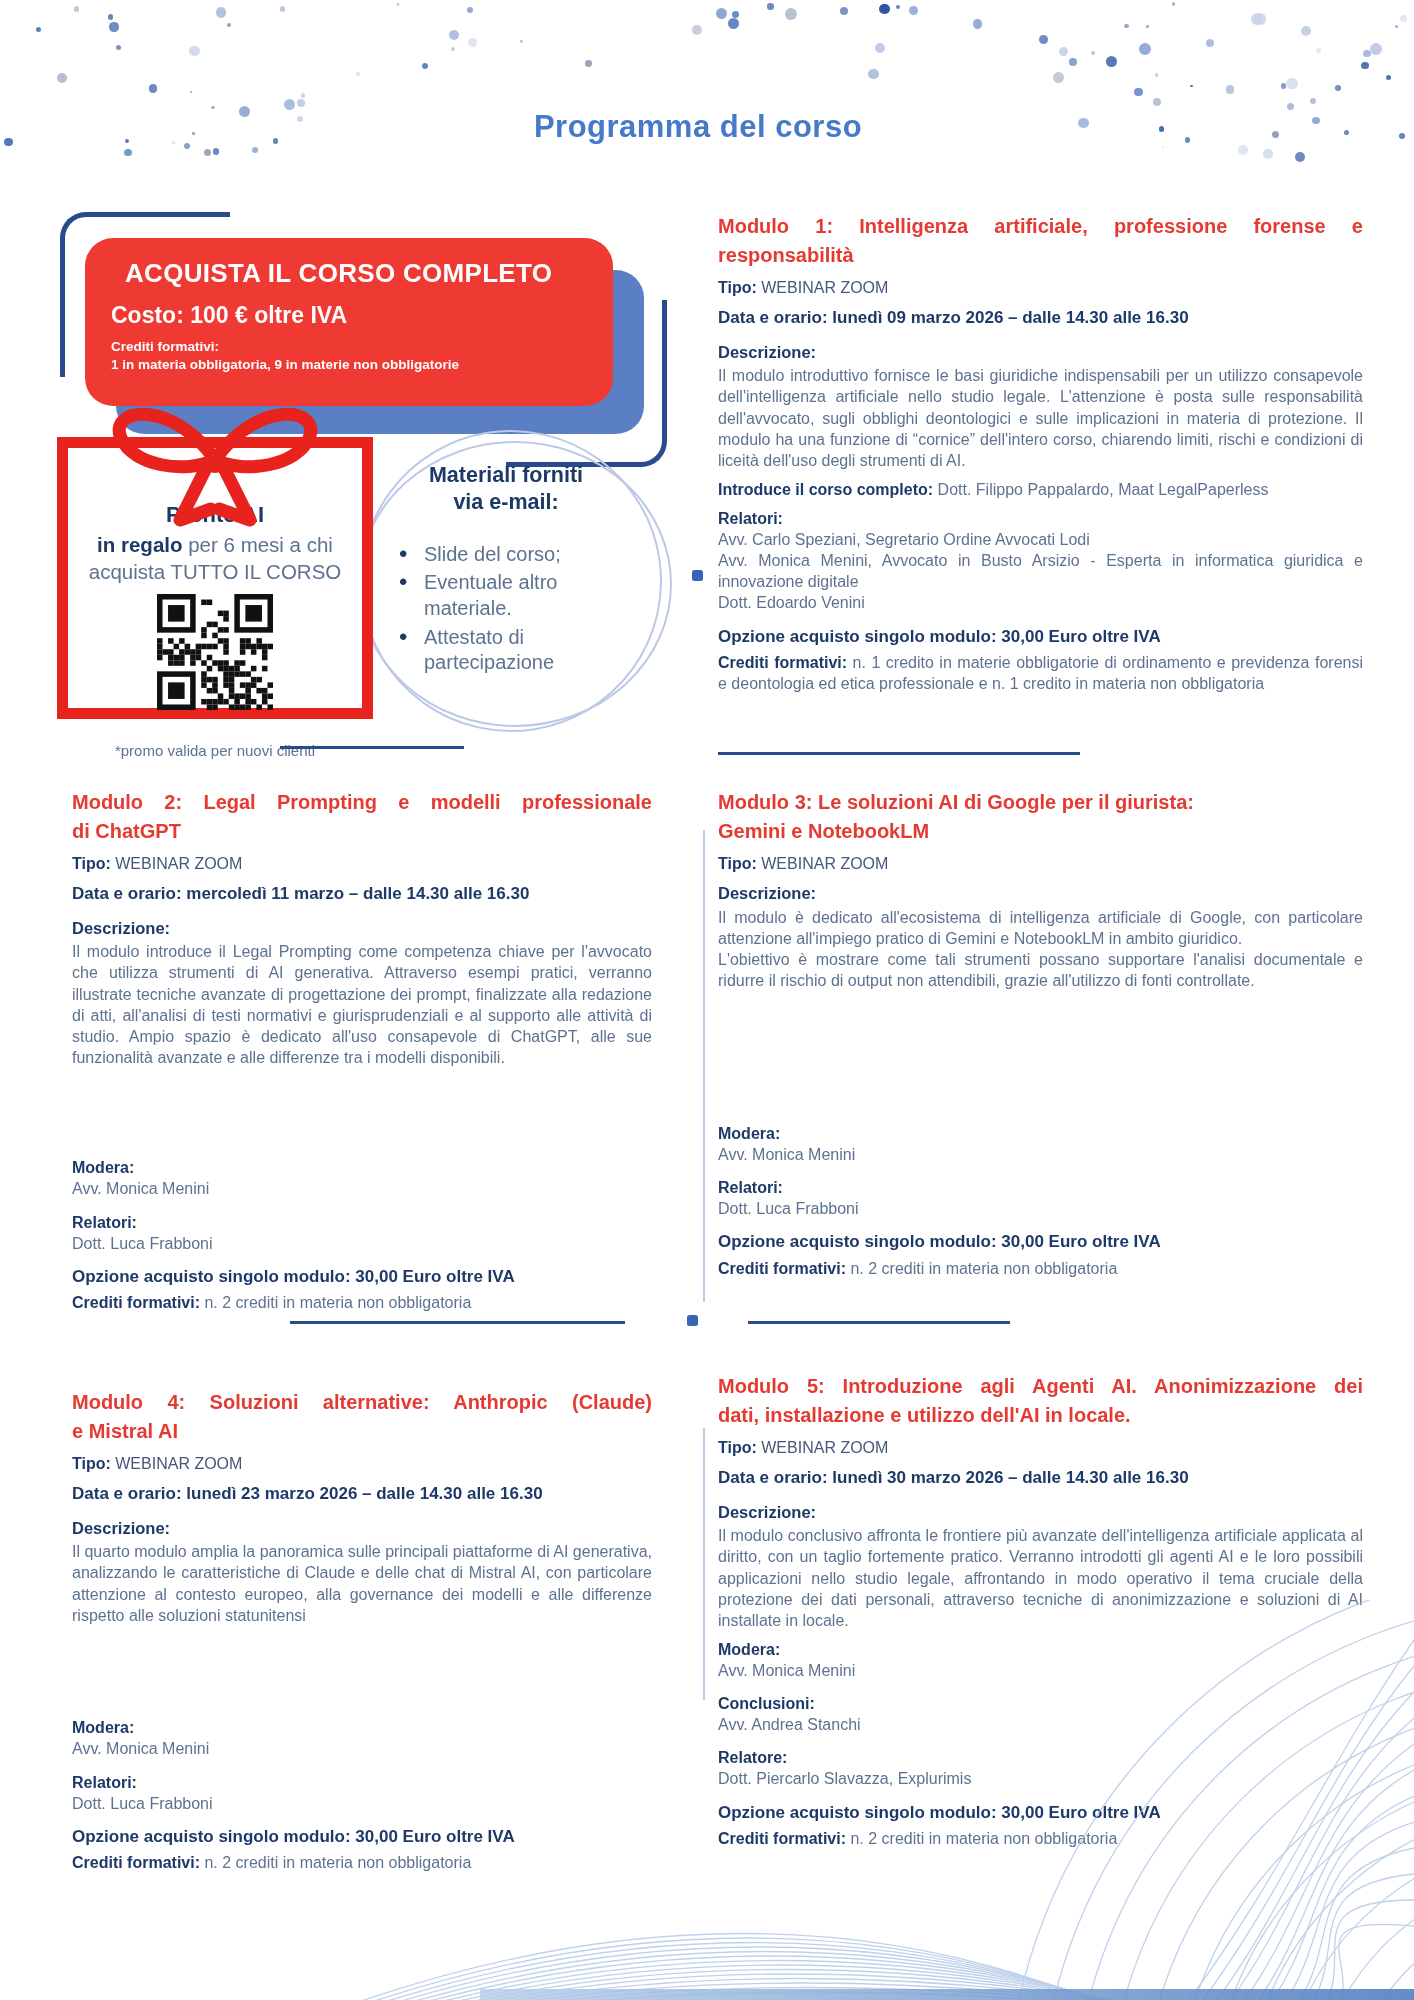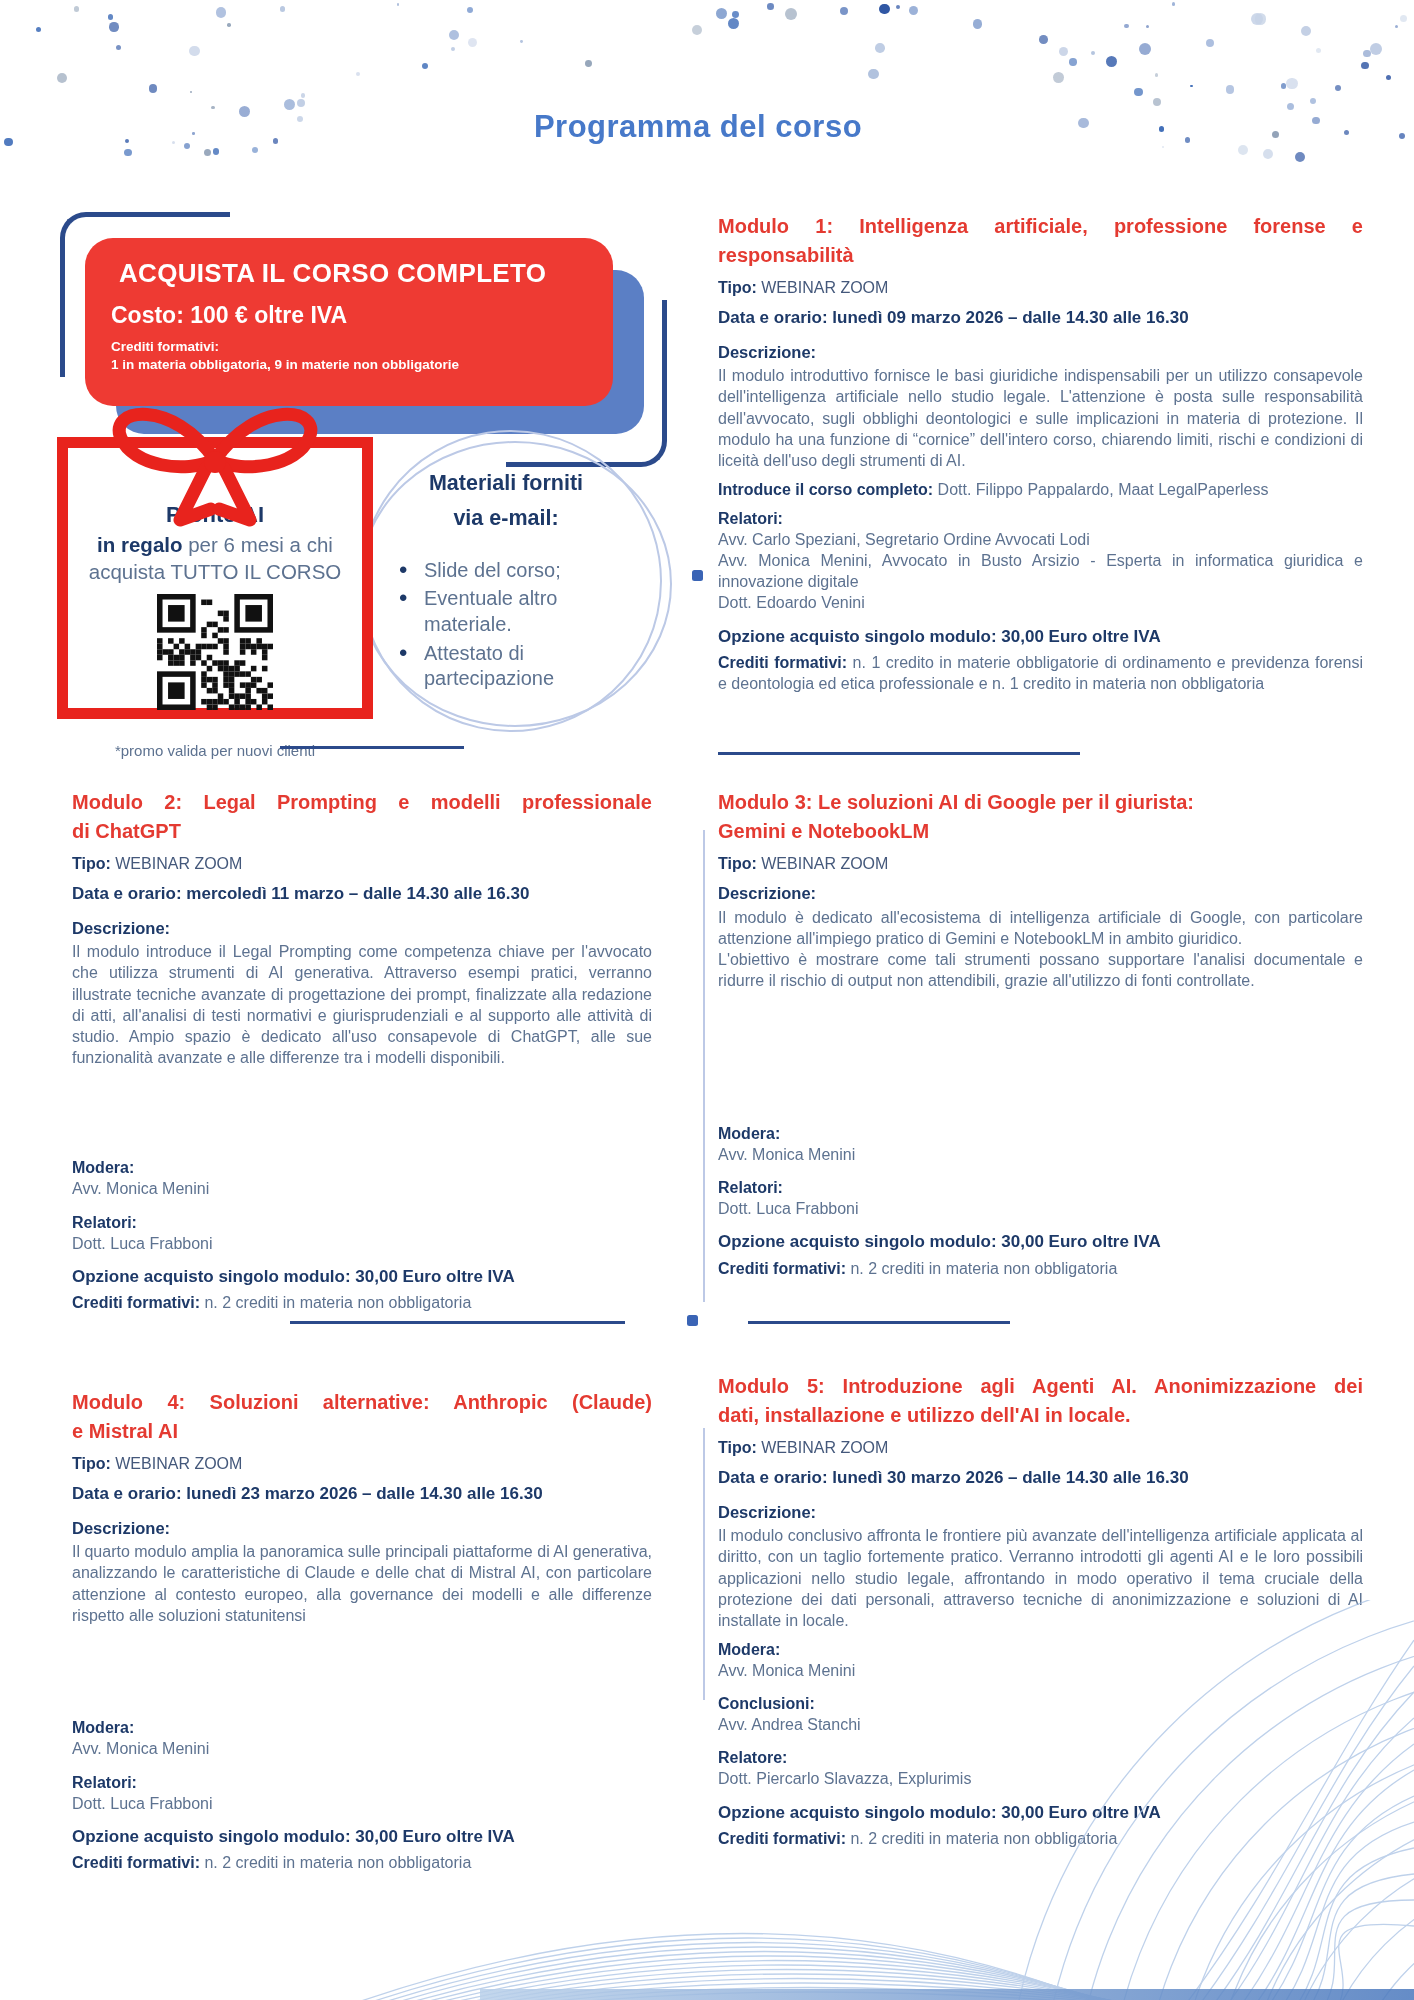--- a/index.html
+++ b/index.html
@@ -12,37 +12,37 @@
   .page-title{position:absolute;top:88px;left:0;width:1396px;text-align:center;
               color:#4779c9;font-weight:bold;font-size:31px;letter-spacing:.5px;}
   
   .bracket-tl{position:absolute;left:60px;top:212px;width:165px;height:160px;
               border-left:5px solid #2b4a8b;border-top:5px solid #2b4a8b;border-top-left-radius:26px;}
   .bracket-br{position:absolute;left:506px;top:300px;width:156px;height:162px;
               border-right:5px solid #2b4a8b;border-bottom:5px solid #2b4a8b;border-bottom-right-radius:26px;}
   .blue-card{position:absolute;left:116px;top:270px;width:528px;height:164px;border-radius:28px;background:#5b7fc5;}
   .red-card{position:absolute;left:85px;top:238px;width:528px;height:168px;border-radius:28px;
             background:#ee3a33;color:#fff;padding:20px 26px;box-sizing:border-box;}
-  .red-card .headline{font-weight:bold;font-size:26px;letter-spacing:.3px;margin:0 8px 13px;}
+  .red-card .headline{font-weight:bold;font-size:26px;letter-spacing:.3px;margin:0 14px 13px;}
   .red-card .price{font-weight:bold;font-size:23px;margin:0 0 9px;}
   .red-card .cl{font-weight:bold;font-size:13.5px;margin:0;line-height:1.3;}
   
   .gift-box{position:absolute;left:57px;top:437px;width:316px;height:282px;box-sizing:border-box;
             border:11px solid #e8231d;background:#fff;text-align:center;padding-top:54px;z-index:2;}
   .gift-box .product{color:#1d3968;font-weight:bold;font-size:22px;margin:0 0 4px;}
   .gift-box .gline{color:#5d7290;font-size:20.5px;margin:0;line-height:1.3;}
   .gift-box .lbl{color:#1d3968;font-weight:bold;}
   #qr-svg{display:block;margin:9px auto 0;}
   .promo-note{position:absolute;left:57px;top:727px;width:316px;text-align:center;
               color:#5d7290;font-size:15px;}
   .bow{position:absolute;left:85px;top:378px;z-index:3;pointer-events:none;}
   
   .sketch-circle{position:absolute;left:330px;top:416px;pointer-events:none;}
   .materials{position:absolute;left:375px;top:462px;width:262px;text-align:center;}
-  .materials .mtitle{color:#1d3968;font-weight:bold;font-size:21.5px;line-height:1.25;margin:8px;}
+  .materials .mtitle{color:#1d3968;font-weight:bold;font-size:21.5px;line-height:1.25;margin:0;}
   .materials ul{list-style:none;margin:26px auto 0;padding:0;width:218px;text-align:left;}
   .materials li{position:relative;padding-left:27px;margin-bottom:3px;color:#5d7290;font-size:20px;line-height:1.28;}
   .materials li::before{content:"•";position:absolute;left:2px;top:-3px;color:#1d3968;font-size:24px;}
   
   .hline{position:absolute;height:2.5px;background:#2b4a8b;}
   .vline{position:absolute;width:2px;background:#bdc9e6;}
   .sq{position:absolute;width:11px;height:11px;border-radius:2.5px;background:#3a64b5;}
   
   .module{position:absolute;font-size:16px;line-height:1.32;color:#5d7290;}
   .m-title{color:#e43a31;font-weight:bold;font-size:20px;line-height:1.45;margin:0 0 7px;}

